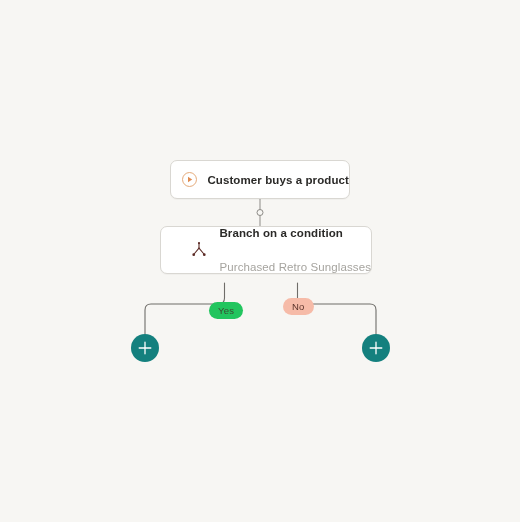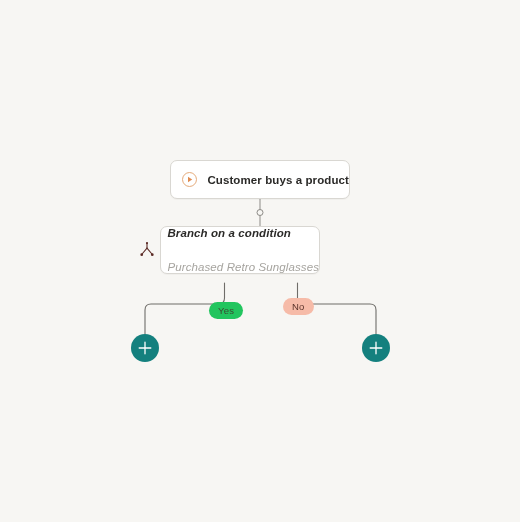--- a/index.html
+++ b/index.html
@@ -67,26 +67,25 @@
     font-weight: bold;
     color: #2b2a28;
     letter-spacing: 0.1px;
     white-space: nowrap;
   }
 
   
   #branch-node {
     left: 160px;
     top: 226px;
-    width: 160px;
+    width: 212px;
     height: 48px;
     display: flex;
     align-items: center;
     padding-left: 14px;
-    font-style: italic;
   }
   .branch-icon {
     width: 20px;
     height: 20px;
     flex: 0 0 auto;
     margin-right: 10px;
     display: block;
   }
   .branch-text {
     display: flex;

